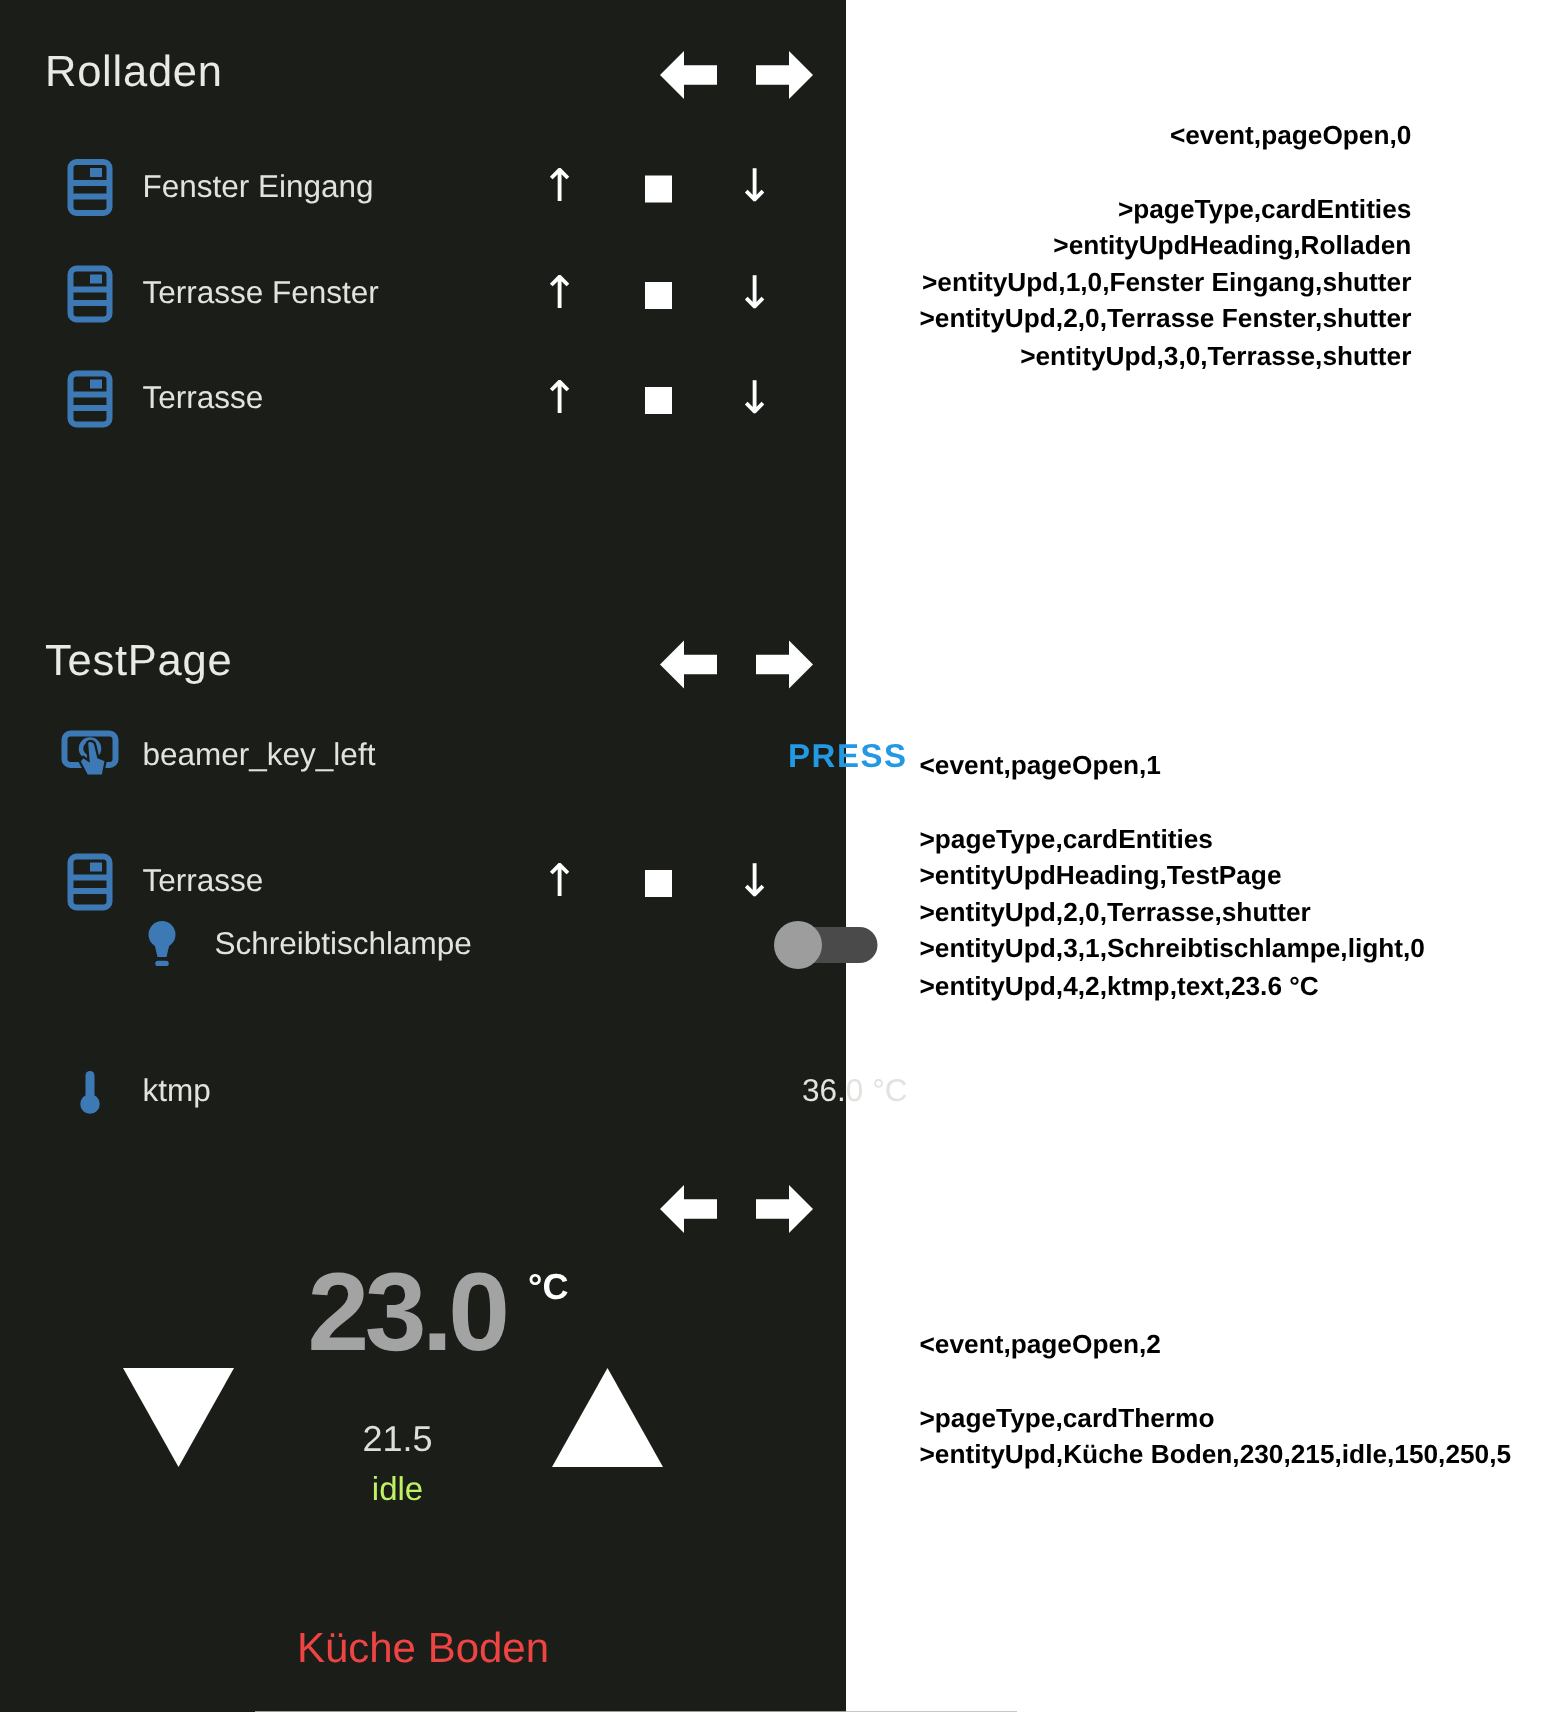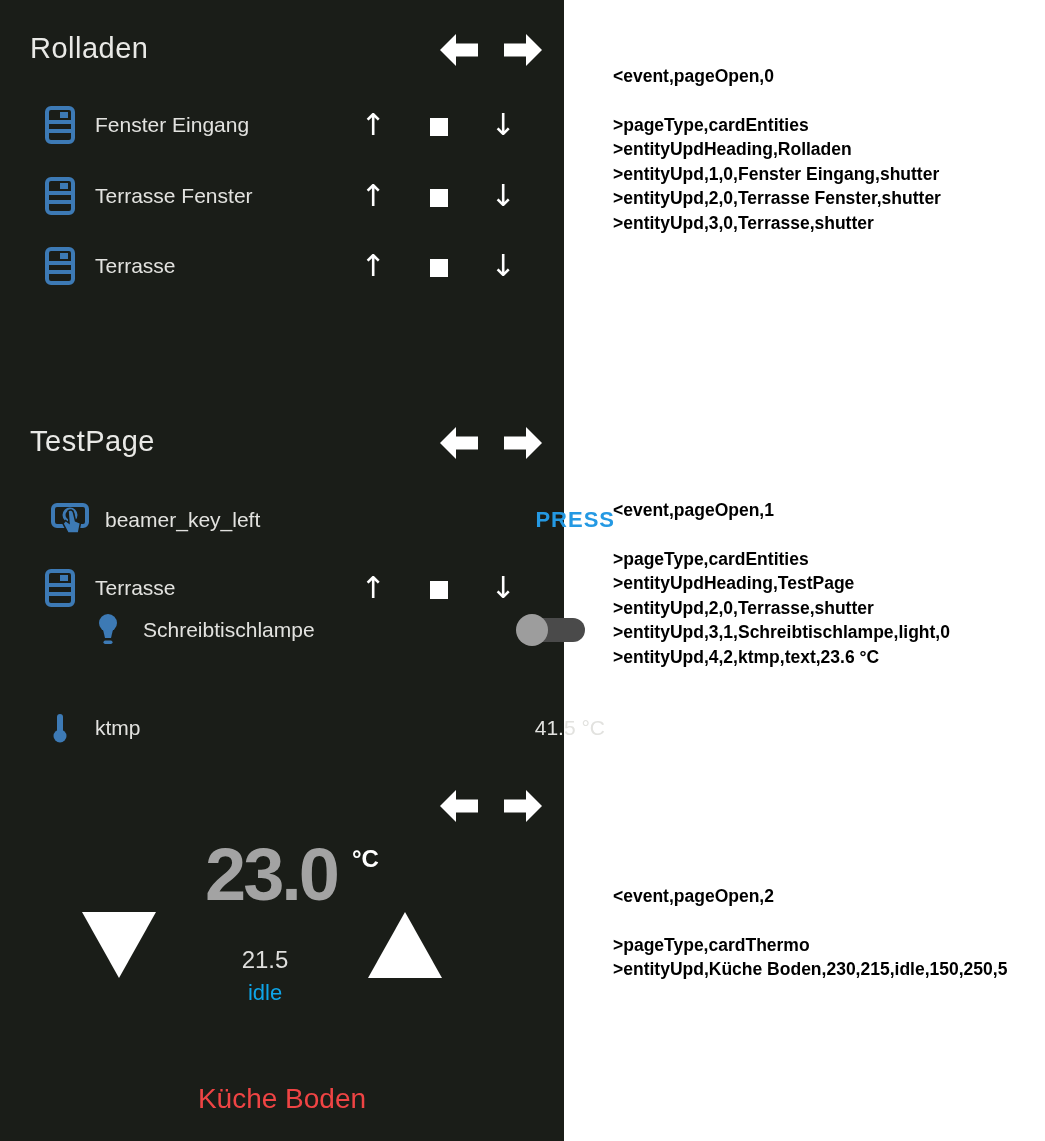--- a/index.html
+++ b/index.html
@@ -33,27 +33,27 @@
   .toggle .track { position:absolute; left:13px; top:5px; width:56px; height:24px; border-radius:12px; background:#4a4a4a; }
   .toggle .knob  { position:absolute; left:0;  top:1px; width:32px; height:32px; border-radius:50%; background:#9d9d9d; }
 
   
   .big-temp { position:absolute; left:205px; top:838px; color:#a3a3a3; font-size:74px; font-weight:700; letter-spacing:-3px; line-height:1; }
   .temp-unit { position:absolute; left:352px; top:845px; color:#ffffff; font-size:24px; font-weight:700; }
   .tri { position:absolute; width:0; height:0; cursor:pointer; }
   .tri-down { left:82px;  top:912px; border-left:37px solid transparent; border-right:37px solid transparent; border-top:66px solid #ffffff; }
   .tri-up   { left:368px; top:912px; border-left:37px solid transparent; border-right:37px solid transparent; border-bottom:66px solid #ffffff; }
   .setpoint { position:absolute; left:190px; top:946px; width:150px; text-align:center; color:#dededc; font-size:24px; }
-  .hvac-state { position:absolute; left:190px; top:980px; width:150px; text-align:center; color:#0ea5e9; font-size:22px; }
+  .hvac-state { position:absolute; left:190px; top:980px; width:150px; text-align:center; color:#bef264; font-size:22px; }
   .thermo-title { position:absolute; left:0; top:1083px; width:564px; text-align:center; color:#ef4444; font-size:28px; }
 
   
   .ann { position:absolute; left:613px; color:#000000; font-weight:700; font-size:17.5px; line-height:24.5px; white-space:nowrap; }
   .ann .event { margin-bottom:24px; }
-  .ann-1 { top:64px; }
+  .ann-1 { top:78px;text-align:right; }
   .ann-2 { top:466px;margin-top:32px; }
   .ann-3 { top:884px; }
 </style>
 </head>
 <body>
 
 <div class="page">
 
   <div class="panel">
 
@@ -119,21 +119,21 @@
       <svg width="38" height="34" viewBox="0 0 38 34">
           <polygon points="0,17 16,1 16,10.5 38,10.5 38,23.5 16,23.5 16,33" fill="#ffffff"></polygon>
         </svg>
     </span>
     <span class="nav-arrow nav-right" style="top:426px;">
       <svg width="38" height="34" viewBox="0 0 38 34">
           <polygon points="38,17 22,1 22,10.5 0,10.5 0,23.5 22,23.5 22,33" fill="#ffffff"></polygon>
         </svg>
     </span>
 
-    <div class="row" style="top:496px;margin-left:10px;">
+    <div class="row" style="top:480px;">
       <span class="eicon">
         <svg width="40" height="38" viewBox="0 0 40 38">
             <rect x="3" y="4" width="34" height="21" rx="4" fill="none" stroke="#3d7ab5" stroke-width="4"></rect>
             <circle cx="20" cy="14" r="6" fill="none" stroke="#3d7ab5" stroke-width="3"></circle>
             <path d="M18 10 c2,-2 5,-1 5.5,1.5 l2,8.5 5,2 -2,10 -10.5,0 -5,-9.5 2.5,-3 3.5,2.5 z" fill="#3d7ab5" stroke="#1a1d18" stroke-width="1.5"></path>
           </svg>
       </span>
       <span class="elabel">beamer_key_left</span>
       <span class="press">PRESS</span>
     </div>
@@ -169,21 +169,21 @@
     </div>
 
     <div class="row" style="top:704px;">
       <span class="eicon">
         <svg width="16" height="30" viewBox="0 0 16 30">
             <rect x="5" y="1" width="6" height="19" rx="3" fill="#3d7ab5"></rect>
             <circle cx="8" cy="23" r="6.5" fill="#3d7ab5"></circle>
           </svg>
       </span>
       <span class="elabel">ktmp</span>
-      <span class="rvalue">41.5 °C</span>
+      <span class="rvalue">36.0 °C</span>
     </div>
 
     <span class="nav-arrow nav-left" style="top:789px;">
       <svg width="38" height="34" viewBox="0 0 38 34">
           <polygon points="0,17 16,1 16,10.5 38,10.5 38,23.5 16,23.5 16,33" fill="#ffffff"></polygon>
         </svg>
     </span>
     <span class="nav-arrow nav-right" style="top:789px;">
       <svg width="38" height="34" viewBox="0 0 38 34">
           <polygon points="38,17 22,1 22,10.5 0,10.5 0,23.5 22,23.5 22,33" fill="#ffffff"></polygon>

